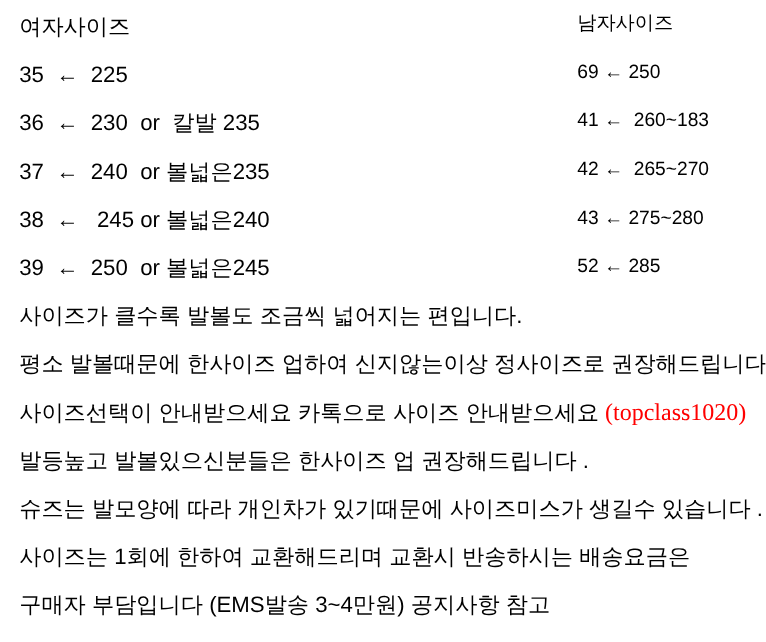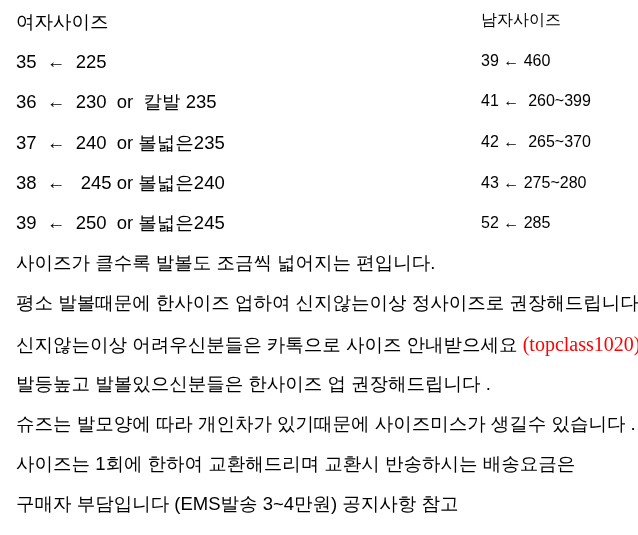--- a/index.html
+++ b/index.html
@@ -56,29 +56,29 @@
   <div class="col-left">
     <div class="line">여자사이즈</div>
     <div class="line">35  ←  225</div>
     <div class="line">36  ←  230  or  칼발 235</div>
     <div class="line">37  ←  240  or 볼넓은235</div>
     <div class="line">38  ←   245 or 볼넓은240</div>
     <div class="line">39  ←  250  or 볼넓은245</div>
 
     <div class="line">사이즈가 클수록 발볼도 조금씩 넓어지는 편입니다.</div>
     <div class="line">평소 발볼때문에 한사이즈 업하여 신지않는이상 정사이즈로 권장해드립니다^^</div>
-    <div class="line"><span>신지않는이상 어려우신분들은 카톡으로 사이즈 안내받으세요 </span><span class="hl-red">(topclass1020)</span></div>
+    <div class="line"><span>사이즈선택이 안내받으세요 카톡으로 사이즈 안내받으세요 </span><span class="hl-red">(topclass1020)</span></div>
     <div class="line">발등높고 발볼있으신분들은 한사이즈 업 권장해드립니다 .</div>
     <div class="line">슈즈는 발모양에 따라 개인차가 있기때문에 사이즈미스가 생길수 있습니다 .</div>
     <div class="line">사이즈는 1회에 한하여 교환해드리며 교환시 반송하시는 배송요금은</div>
     <div class="line">구매자 부담입니다 (EMS발송 3~4만원) 공지사항 참고</div>
   </div>
 
   <div class="col-right">
     <div class="line">남자사이즈</div>
-    <div class="line">39 ← 460</div>
-    <div class="line">41 ←  260~399</div>
-    <div class="line">42 ←  265~370</div>
+    <div class="line">69 ← 250</div>
+    <div class="line">41 ←  260~183</div>
+    <div class="line">42 ←  265~270</div>
     <div class="line">43 ← 275~280</div>
     <div class="line">52 ← 285</div>
   </div>
 
 </div>
 
 </body></html>

